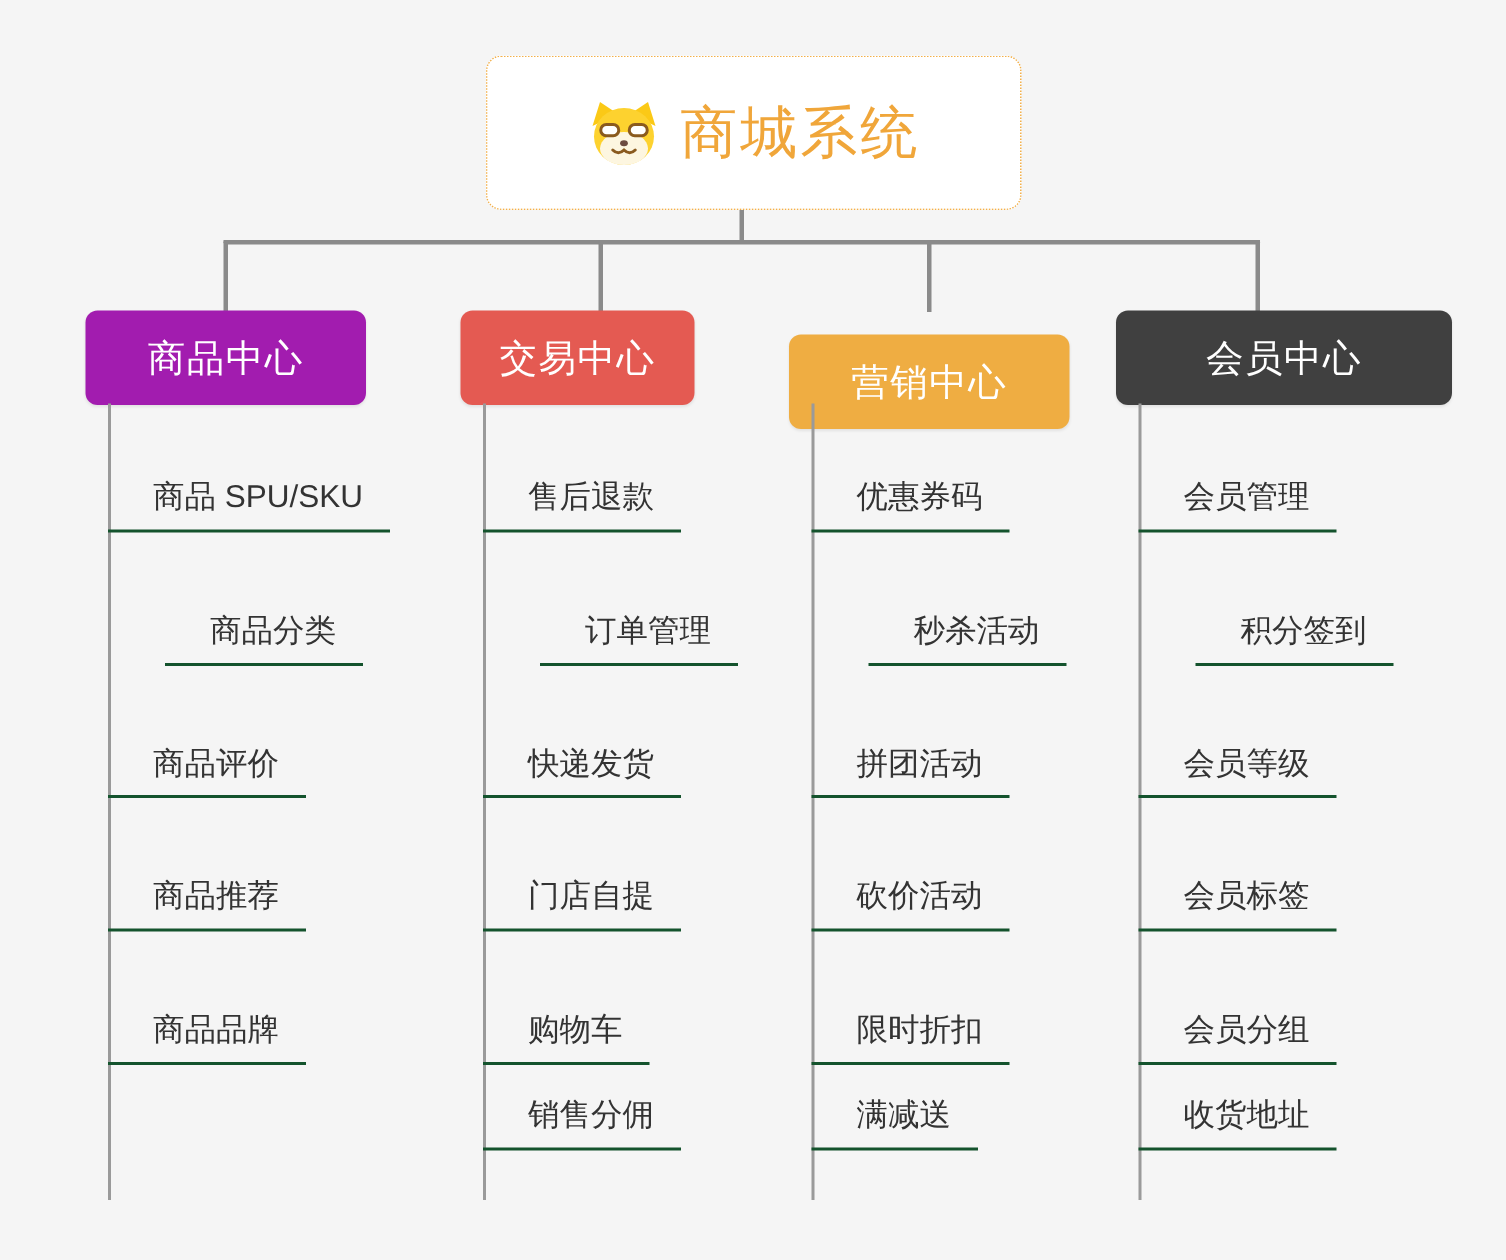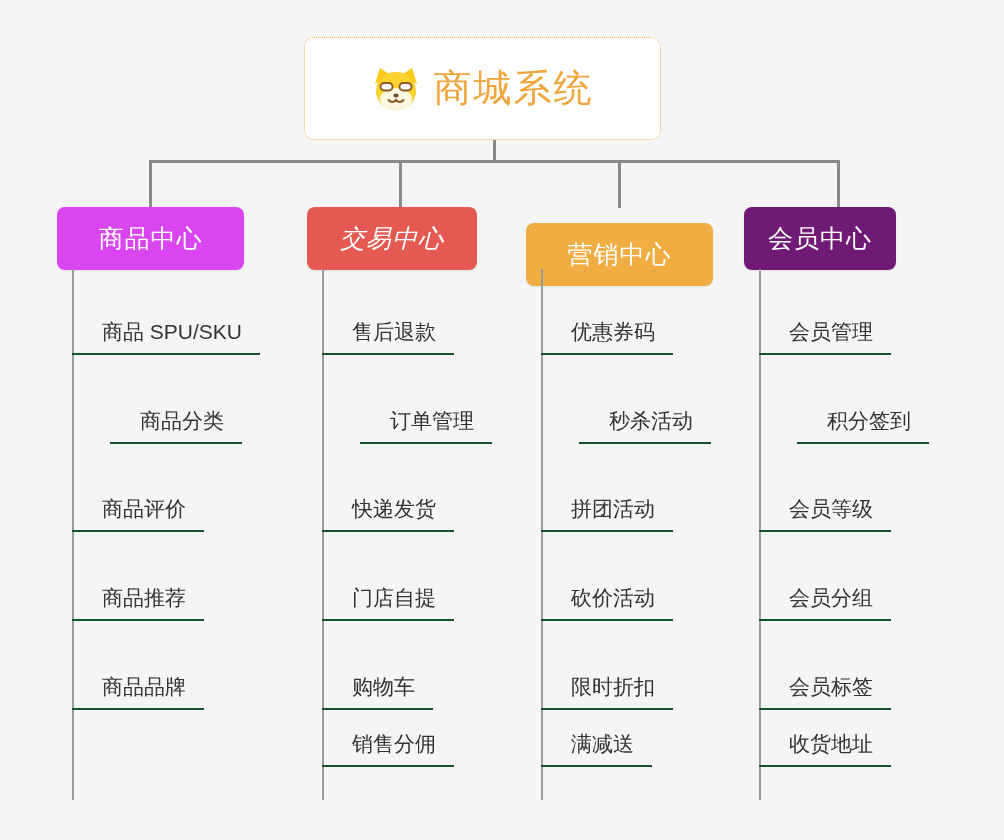--- a/index.html
+++ b/index.html
@@ -10,21 +10,21 @@
     position: relative;
     width: 1004px;
     height: 840px;
     background: #f5f5f5;
     overflow: hidden;
   }
 
   
   .root-node {
     position: absolute;
-    left: 304px; top: 37px;
+    left: 324px; top: 37px;
     width: 357px; height: 103px;
     background: #ffffff;
     border: 1px dotted #f3b04a;
     border-radius: 10px;
     display: flex;
     align-items: center;
     justify-content: center;
     gap: 14px;
     cursor: pointer;
   }
@@ -60,24 +60,24 @@
     border-radius: 8px;
     color: #ffffff;
     font-size: 25px;
     letter-spacing: 1px;
     display: flex;
     align-items: center;
     justify-content: center;
     cursor: pointer;
     box-shadow: 0 1px 2px rgba(0,0,0,0.08);
   }
-  .branch-1 .branch-header { background: #d946ef; }
-  .branch-2 .branch-header { background: #e45a52; width: 170px; font-style: italic; }
+  .branch-1 .branch-header { background: #a21caf; }
+  .branch-2 .branch-header { background: #e45a52; width: 156px; }
   .branch-3 .branch-header { background: #efad42; margin-top: 16px; }
-  .branch-4 .branch-header { background: #701a75; width: 152px; }
+  .branch-4 .branch-header { background: #404040; width: 224px; }
 
   .spine {
     position: absolute;
     left: 15px; top: 62px;
     width: 2px; height: 531px;
     background: #9a9a9a;
   }
 
   .leaf {
     position: absolute;
@@ -155,18 +155,18 @@
     <div class="leaf">限时折扣</div>
     <div class="leaf">满减送</div>
   </div>
 
   <div class="branch branch-4">
     <div class="branch-header">会员中心</div>
     <div class="spine"></div>
     <div class="leaf">会员管理</div>
     <div class="leaf">积分签到</div>
     <div class="leaf">会员等级</div>
+    <div class="leaf">会员标签</div>
     <div class="leaf">会员分组</div>
-    <div class="leaf">会员标签</div>
     <div class="leaf">收货地址</div>
   </div>
 
 </div>
 
 </body></html>

